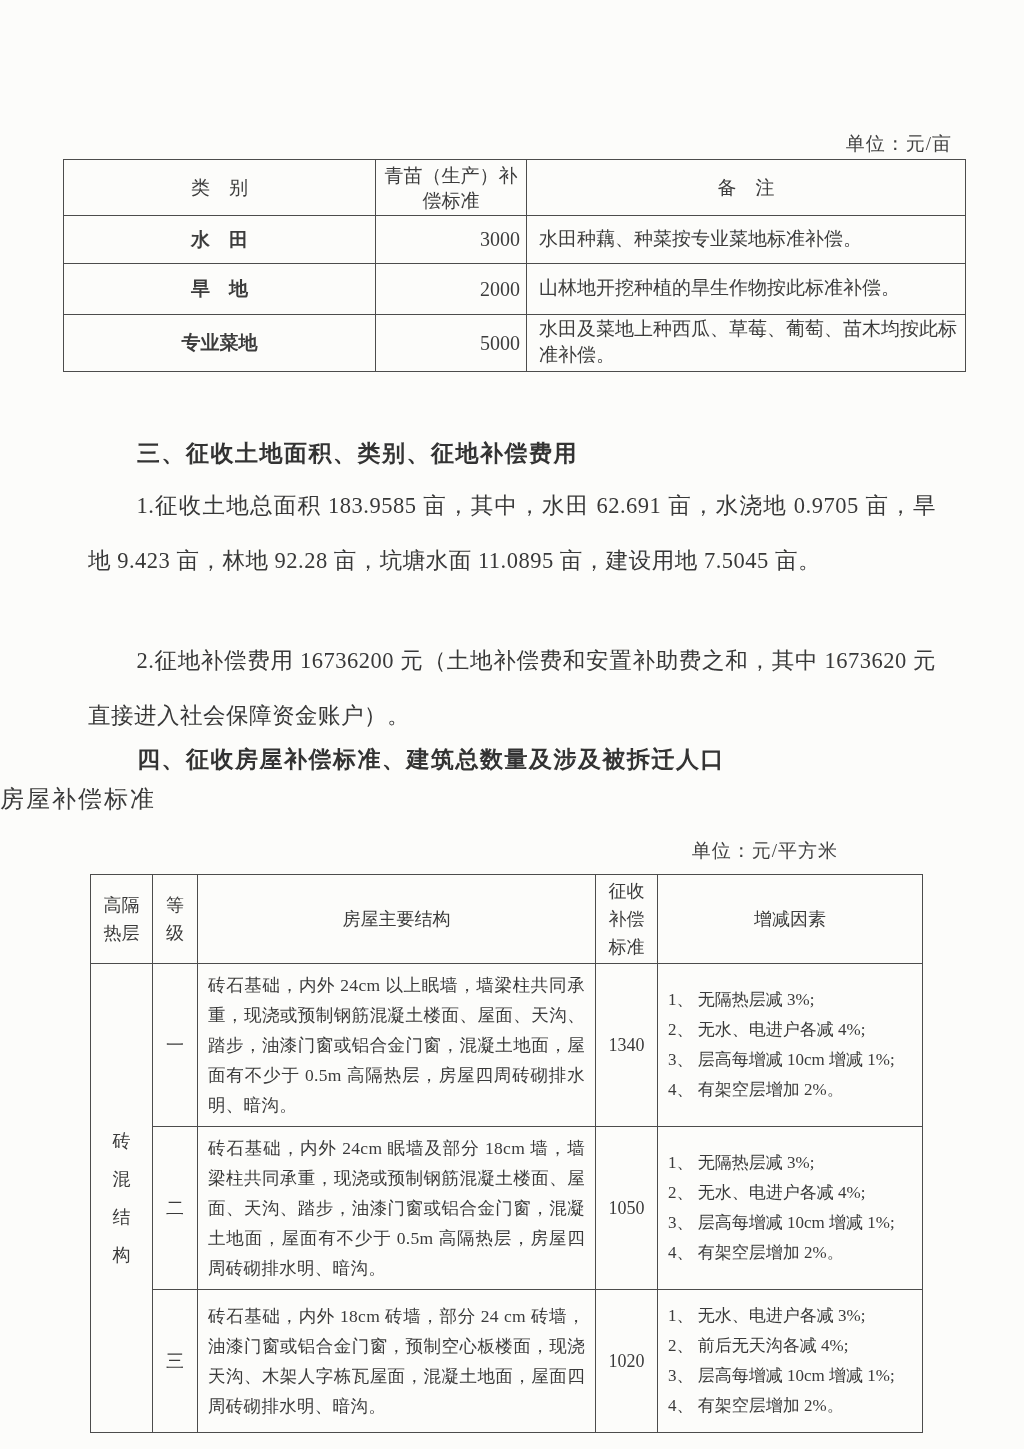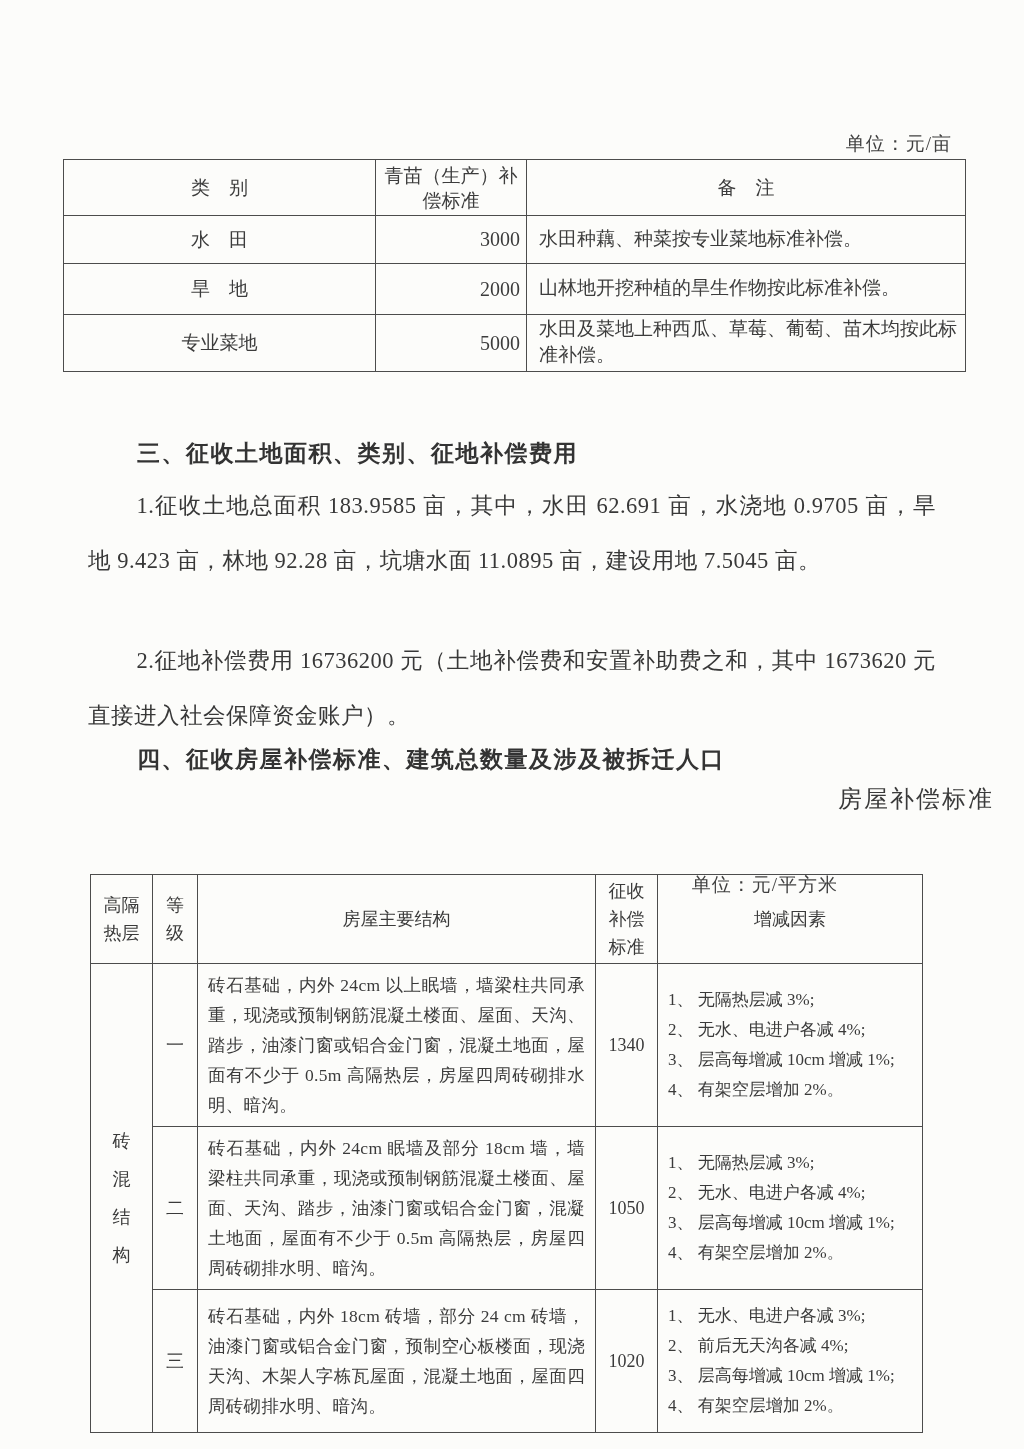--- a/index.html
+++ b/index.html
@@ -12,29 +12,29 @@
     font-family:"Liberation Serif","DejaVu Serif",serif;
     overflow:hidden;
   }
   .unit-label {
     position:absolute;
     font-size:19px;
     letter-spacing:1px;
     color:#3f3f3f;
   }
   #unit1 { top:131px; right:72px; }
-  #unit2 { top:872px; right:186px;text-align:center; }
+  #unit2 { top:838px; right:186px;text-align:center; }
 
   table { border-collapse:collapse; table-layout:fixed; }
   td, th { border:1px solid #4c4c4c; font-weight:normal; padding:2px 6px; vertical-align:middle; }
 
   
   #table1 { position:absolute; top:159px; left:63px; width:902px; }
   #table1 td, #table1 th { font-size:19px; color:#3c3c3c; }
-  #table1 .c-cat  { text-align:center; }
+  #table1 .c-cat  { text-align:center;font-weight:bold; }
   #table1 .c-num  { text-align:right; font-size:20px; font-family:Liberation Serif, serif; }
   #table1 .c-note { text-align:left; padding-left:12px; line-height:26px;font-family:Liberation Mono, monospace; }
   #table1 th { text-align:center; line-height:25px; }
 
   
   .h-sec {
     position:absolute; left:137px;
     font-family:"Liberation Sans","DejaVu Sans",sans-serif;
     font-weight:bold; font-size:23px; color:#333;
     letter-spacing:1.5px; white-space:nowrap;
@@ -44,21 +44,21 @@
   .body-para {
     position:absolute; left:88px; width:848px;
     font-size:22.5px; line-height:55px;
     text-align:justify; text-indent:2.15em;
     letter-spacing:0.5px; color:#383838;
   }
   #para1 { top:478px; }
   #para2 { top:633px; }
   #subtitle {
     position:absolute; top:783px; left:0; width:994px;
-    text-align:right; font-size:24px; letter-spacing:2px; color:#3a3a3a;
+    text-align:left; font-size:24px; letter-spacing:2px; color:#3a3a3a;
   }
 
   
   #table2 { position:absolute; top:874px; left:90px; width:832px; }
   #table2 th { font-size:18px; text-align:center; line-height:28px; }
   .vwrap2 { display:inline-block; width:2.3em; line-height:28px; }
   .vwrap1 { display:inline-block; width:1.15em; line-height:28px; }
   #table2 .c-grade { text-align:center; font-size:18px; }
   #table2 .c-struct {
     text-align:justify; font-size:17.5px; line-height:30px;

